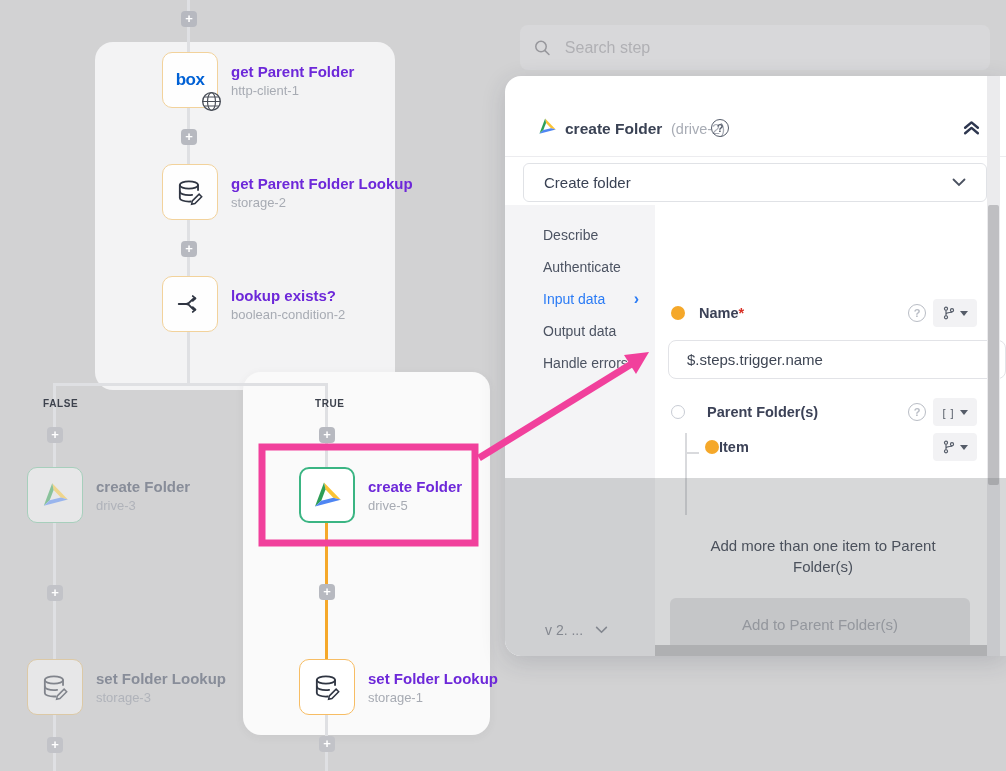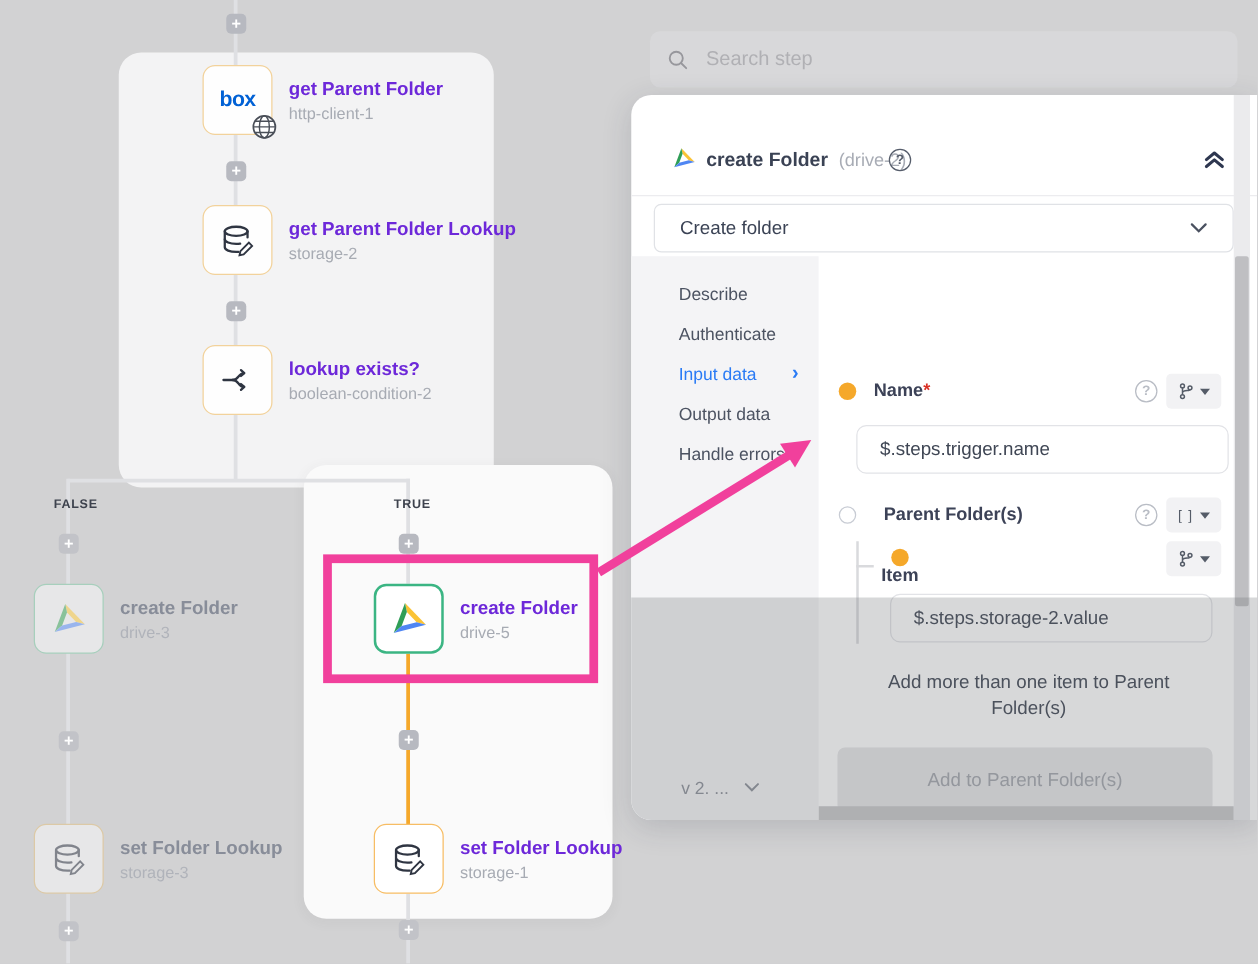--- a/index.html
+++ b/index.html
@@ -288,49 +288,48 @@
       <span class="help light" style="position:absolute;left:253px;top:99px;"></span>
       <div class="type-btn" style="left:278px;top:94px;">
         <svg width="12" height="14" viewBox="0 0 14 16" fill="none" stroke="#555c68" stroke-width="1.4">
           <circle cx="3.5" cy="3" r="1.8"></circle>
             <circle cx="10.5" cy="4.8" r="1.8"></circle>
             <circle cx="3.5" cy="13" r="1.8"></circle>
           <path d="M3.5 4.9 v6.3 M3.5 9.5 c0-3.2 7-1.3 7-2.9"></path>
         </svg>
         <span class="caret"></span>
       </div>
-      <input class="finput" style="left: 30px; top: 135px; width: 298px;" value="$.steps.trigger.name">
+      <input class="finput" style="left: 13px; top: 135px; width: 338px;" value="$.steps.trigger.name">
 
       <div class="frow" style="left:16px;top:199px;gap:22px;text-align:right;">
         <span class="dot empty"></span>
         <span class="flabel">Parent Folder(s)</span>
       </div>
       <span class="help light" style="position:absolute;left:253px;top:198px;"></span>
       <div class="type-btn" style="left:278px;top:193px;">
         <span class="arr-glyph"></span>
         <span class="caret"></span>
       </div>
 
       <div class="treeline" style="left:30px;top:228px;width:2px;height:82px;"></div>
       <div class="treeline" style="left:30px;top:247px;width:14px;height:2px;"></div>
 
-      <div class="frow" style="left:50px;top:234px;gap:0;flex-direction:column;">
+      <div class="frow" style="left:50px;top:234px;gap:0;">
         <span class="dot"></span>
         <span class="flabel">Item</span>
       </div>
       <div class="type-btn" style="left:278px;top:228px;">
         <svg width="12" height="14" viewBox="0 0 14 16" fill="none" stroke="#555c68" stroke-width="1.4">
           <circle cx="3.5" cy="3" r="1.8"></circle>
             <circle cx="10.5" cy="4.8" r="1.8"></circle>
             <circle cx="3.5" cy="13" r="1.8"></circle>
           <path d="M3.5 4.9 v6.3 M3.5 9.5 c0-3.2 7-1.3 7-2.9"></path>
         </svg>
         <span class="caret"></span>
       </div>
-      <input class="finput" style="left: 57px; top: 270px; width: 258px;" value="$.steps.storage-2.value">
 
       <div class="helper">Add more than one item to Parent Folder(s)</div>
       <button class="gbtn" id="add-btn">Add to Parent Folder(s)</button>
 
     </div>
 
     <div id="version">
       <span>v 2. ...</span>
       <svg width="13" height="8" viewBox="0 0 14 9" fill="none" stroke="#8d919a" stroke-width="1.8" stroke-linecap="round">
         <path d="M1.5 1.5 L7 7 L12.5 1.5"></path>

